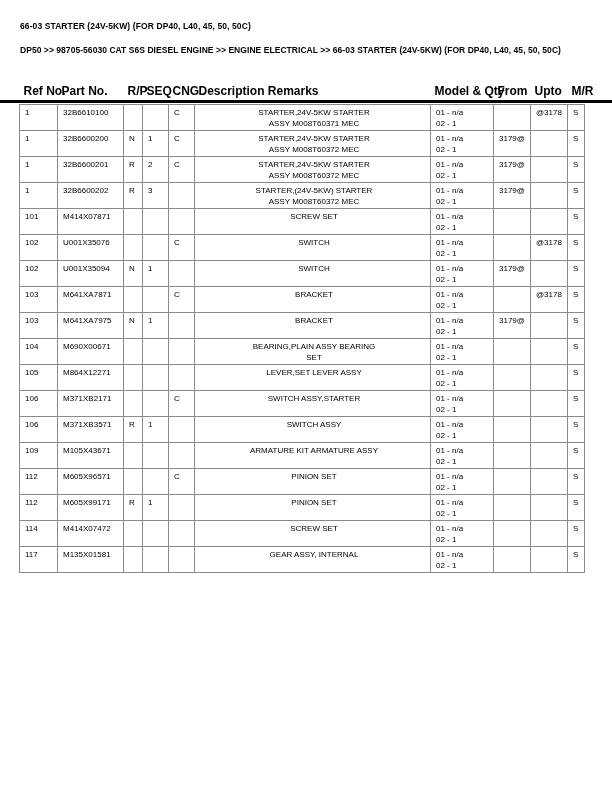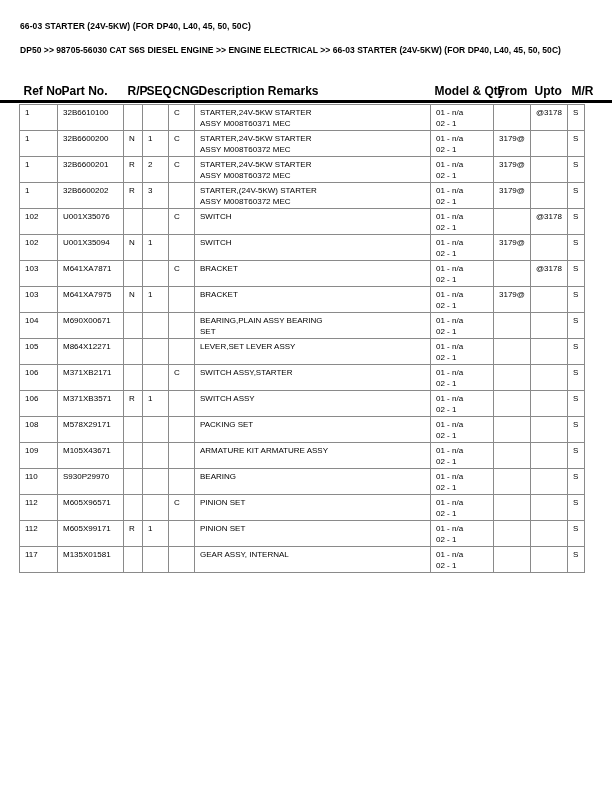--- a/index.html
+++ b/index.html
@@ -45,21 +45,21 @@
   table.parts tbody td {
     border: 1px solid #8a8a8a;
     vertical-align: top;
     padding: 2px 2px 0 5px;
     font-size: 8px;
     line-height: 11px;
     white-space: pre-line;
     overflow: hidden;
   }
   table.parts tbody tr { height: 26px; }
-  td.c-desc { padding-left: 8px; }
+  td.c-desc { padding-left: 8px; text-align: center; }
   table.parts tbody { border-bottom: 1px solid #8a8a8a; }
 
   .col-ref   { width: 38px; }
   .col-part  { width: 66px; }
   .col-rp    { width: 19px; }
   .col-seq   { width: 26px; }
   .col-cng   { width: 26px; }
   .col-desc  { width: 236px; }
   .col-model { width: 63px; }
   .col-from  { width: 37px; }
@@ -155,20 +155,33 @@
     <td class="c-cng"></td>
     <td class="c-desc">STARTER,(24V-5KW) STARTER
 ASSY M008T60372 MEC</td>
     <td class="c-model">01 - n/a
 02 - 1</td>
     <td class="c-from">3179@</td>
     <td class="c-upto"></td>
     <td class="c-mr">S</td>
   </tr>
         <tr>
+    <td class="c-ref">101</td>
+    <td class="c-part">M414X07871</td>
+    <td class="c-rp"></td>
+    <td class="c-seq"></td>
+    <td class="c-cng"></td>
+    <td class="c-desc">SCREW SET</td>
+    <td class="c-model">01 - n/a
+02 - 1</td>
+    <td class="c-from"></td>
+    <td class="c-upto"></td>
+    <td class="c-mr">S</td>
+  </tr>
+        <tr>
     <td class="c-ref">102</td>
     <td class="c-part">U001X35076</td>
     <td class="c-rp"></td>
     <td class="c-seq"></td>
     <td class="c-cng">C</td>
     <td class="c-desc">SWITCH</td>
     <td class="c-model">01 - n/a
 02 - 1</td>
     <td class="c-from"></td>
     <td class="c-upto">@3178</td>
@@ -260,52 +273,26 @@
     <td class="c-seq">1</td>
     <td class="c-cng"></td>
     <td class="c-desc">SWITCH ASSY</td>
     <td class="c-model">01 - n/a
 02 - 1</td>
     <td class="c-from"></td>
     <td class="c-upto"></td>
     <td class="c-mr">S</td>
   </tr>
         <tr>
-    <td class="c-ref">108</td>
-    <td class="c-part">M578X29171</td>
-    <td class="c-rp"></td>
-    <td class="c-seq"></td>
-    <td class="c-cng"></td>
-    <td class="c-desc">PACKING SET</td>
-    <td class="c-model">01 - n/a
-02 - 1</td>
-    <td class="c-from"></td>
-    <td class="c-upto"></td>
-    <td class="c-mr">S</td>
-  </tr>
-        <tr>
     <td class="c-ref">109</td>
     <td class="c-part">M105X43671</td>
     <td class="c-rp"></td>
     <td class="c-seq"></td>
     <td class="c-cng"></td>
     <td class="c-desc">ARMATURE KIT ARMATURE ASSY</td>
-    <td class="c-model">01 - n/a
-02 - 1</td>
-    <td class="c-from"></td>
-    <td class="c-upto"></td>
-    <td class="c-mr">S</td>
-  </tr>
-        <tr>
-    <td class="c-ref">110</td>
-    <td class="c-part">S930P29970</td>
-    <td class="c-rp"></td>
-    <td class="c-seq"></td>
-    <td class="c-cng"></td>
-    <td class="c-desc">BEARING</td>
     <td class="c-model">01 - n/a
 02 - 1</td>
     <td class="c-from"></td>
     <td class="c-upto"></td>
     <td class="c-mr">S</td>
   </tr>
         <tr>
     <td class="c-ref">112</td>
     <td class="c-part">M605X96571</td>
     <td class="c-rp"></td>
@@ -325,20 +312,33 @@
     <td class="c-seq">1</td>
     <td class="c-cng"></td>
     <td class="c-desc">PINION SET</td>
     <td class="c-model">01 - n/a
 02 - 1</td>
     <td class="c-from"></td>
     <td class="c-upto"></td>
     <td class="c-mr">S</td>
   </tr>
         <tr>
+    <td class="c-ref">114</td>
+    <td class="c-part">M414X07472</td>
+    <td class="c-rp"></td>
+    <td class="c-seq"></td>
+    <td class="c-cng"></td>
+    <td class="c-desc">SCREW SET</td>
+    <td class="c-model">01 - n/a
+02 - 1</td>
+    <td class="c-from"></td>
+    <td class="c-upto"></td>
+    <td class="c-mr">S</td>
+  </tr>
+        <tr>
     <td class="c-ref">117</td>
     <td class="c-part">M135X01581</td>
     <td class="c-rp"></td>
     <td class="c-seq"></td>
     <td class="c-cng"></td>
     <td class="c-desc">GEAR ASSY, INTERNAL</td>
     <td class="c-model">01 - n/a
 02 - 1</td>
     <td class="c-from"></td>
     <td class="c-upto"></td>

